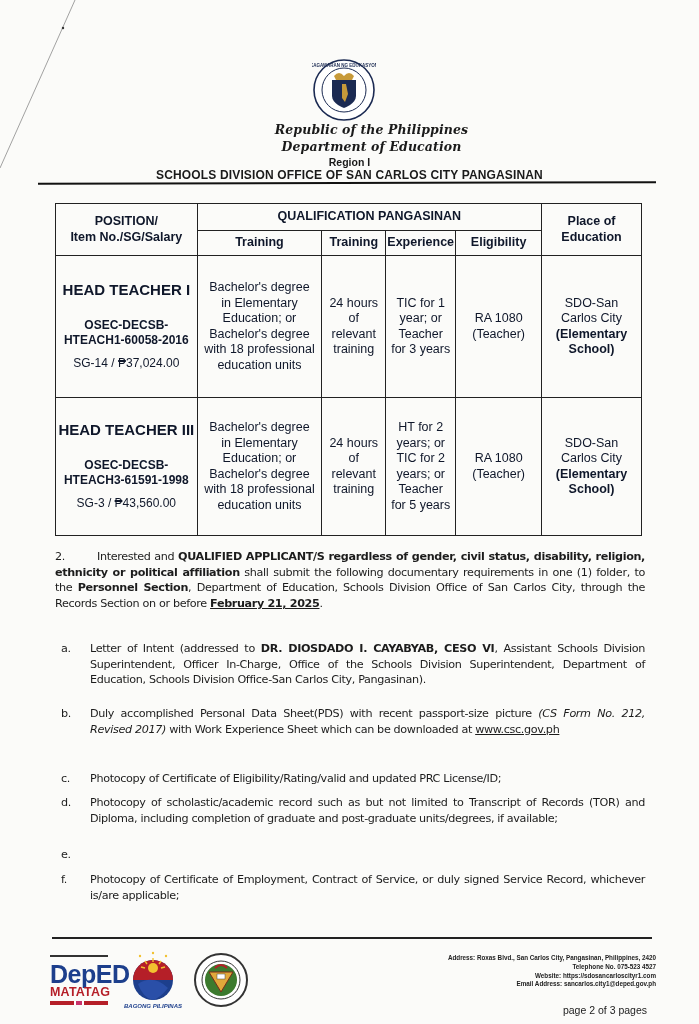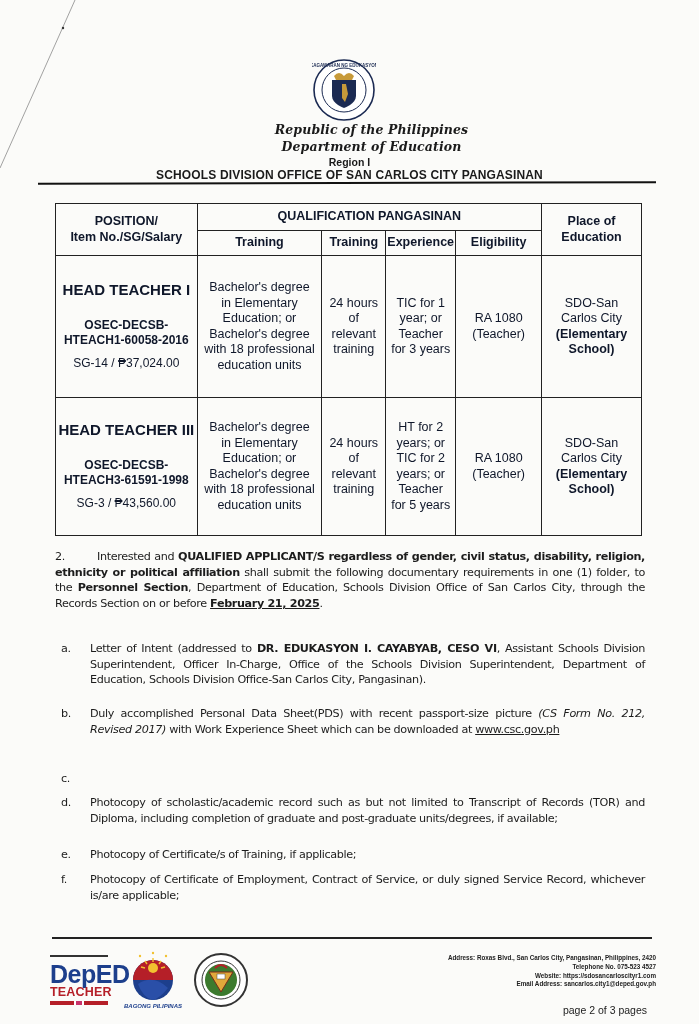--- a/index.html
+++ b/index.html
@@ -180,44 +180,44 @@
       <div style="padding:0 8px">SDO-San Carlos City</div>
       <div class="place-bold" style="padding:0 8px">(Elementary School)</div>
     </td>
   </tr>
 </tbody>
   </table>
 
 <div class="para"><span class="num">2.</span><span>Interested and </span><b>QUALIFIED APPLICANT/S regardless of gender, civil status, disability, religion, ethnicity or political affiliation</b><span> shall submit the following documentary requirements in one (1) folder, to the </span><b>Personnel Section</b><span>, Department of Education, Schools Division Office of San Carlos City, through the Records Section on or before </span><u>February 21, 2025</u><span>.</span></div>
 
 <div class="req req-a">
-  <span class="letter">a.</span><span>Letter of Intent (addressed to </span><b>DR. EDUKASYON I. CAYABYAB, CESO VI</b><span>, Assistant Schools Division Superintendent, Officer In-Charge, Office of the Schools Division Superintendent, Department of Education, Schools Division Office-San Carlos City, Pangasinan).</span>
+  <span class="letter">a.</span><span>Letter of Intent (addressed to </span><b>DR. DIOSDADO I. CAYABYAB, CESO VI</b><span>, Assistant Schools Division Superintendent, Officer In-Charge, Office of the Schools Division Superintendent, Department of Education, Schools Division Office-San Carlos City, Pangasinan).</span>
 </div>
 <div class="req req-b">
   <span class="letter">b.</span><span>Duly accomplished Personal Data Sheet(PDS) with recent passport-size picture </span><i>(CS Form No. 212, Revised 2017)</i><span> with Work Experience Sheet which can be downloaded at </span><u>www.csc.gov.ph</u>
 </div>
 <div class="req req-c">
-  <span class="letter">c.</span>
+  <span class="letter">c.</span><span>Photocopy of Certificate of Eligibility/Rating/valid and updated PRC License/ID;</span>
 </div>
 <div class="req req-d">
   <span class="letter">d.</span><span>Photocopy of scholastic/academic record such as but not limited to Transcript of Records (TOR) and Diploma, including completion of graduate and post-graduate units/degrees, if available;</span>
 </div>
 <div class="req req-e">
-  <span class="letter">e.</span><span>Photocopy of Certificate/s of Training, if applicable;</span>
+  <span class="letter">e.</span>
 </div>
 <div class="req req-f">
   <span class="letter">f.</span><span>Photocopy of Certificate of Employment, Contract of Service, or duly signed Service Record, whichever is/are applicable;</span>
 </div>
 
 <div class="foot-rule"></div>
 
 <div class="deped-logo">
   <div class="deped-bar"></div>
   <div class="deped-word"><span>Dep</span><span class="ed">ED</span></div>
-  <div class="matatag">TEACHER</div>
+  <div class="matatag">MATATAG</div>
   <div class="matatag-sub"></div>
 </div>
 
 <svg class="bagong" viewBox="0 0 66 66">
   <circle cx="33" cy="30" r="20" fill="#1d3f8c"></circle>
   <path d="M13 30 a20 20 0 0 1 40 0 z" fill="#b51f28"></path>
   <path d="M18 34 q15 -10 30 4 q-8 10 -15 12 q-10 -2 -15 -16z" fill="#2a4fa8"></path>
   <circle cx="33" cy="18" r="5" fill="#f2c230"></circle>
   <g stroke="#f2c230" stroke-width="1.4">
     <line x1="33" y1="8" x2="33" y2="12"></line>

